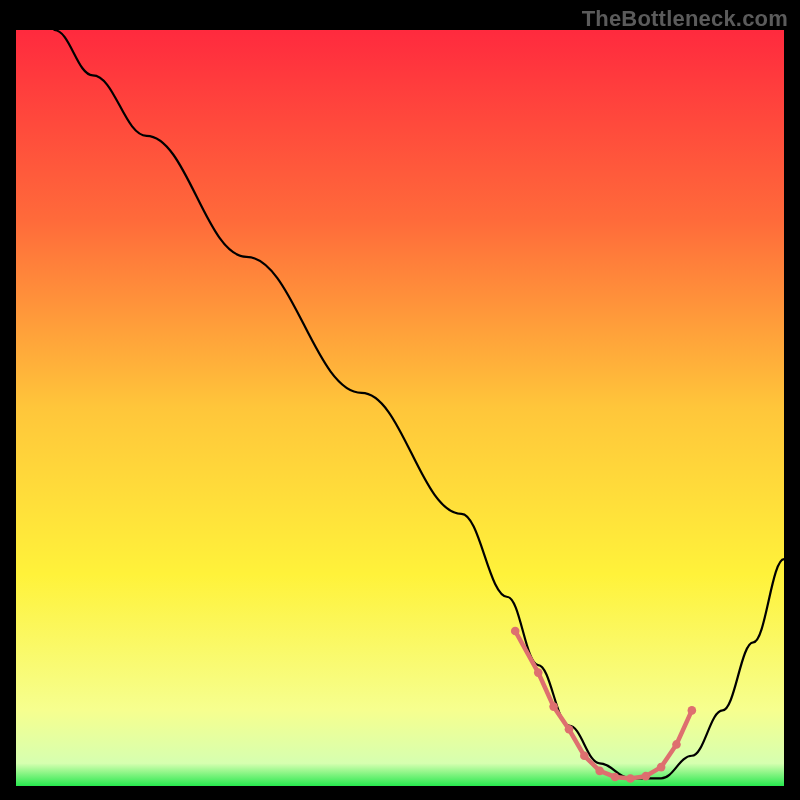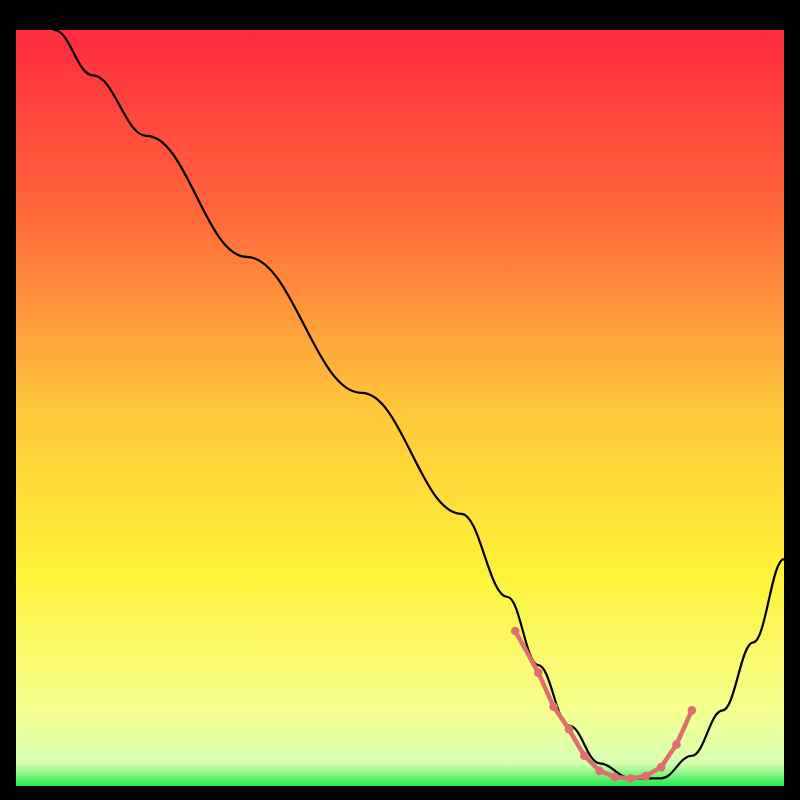--- a/index.html
+++ b/index.html
@@ -29,20 +29,21 @@
   svg.plot {
     position: absolute;
     left: 0;
     top: 0;
   }
 </style>
 </head>
 <body>
 <div class="stage">
 
+  <div class="watermark">TheBottleneck.com</div>
 
   <svg class="plot" width="800" height="800">
     <defs>
       <linearGradient id="bg-grad" x1="0" y1="0" x2="0" y2="1">
           <stop offset="0%" stop-color="#ff2a3e"></stop>
           <stop offset="25%" stop-color="#ff6a3a"></stop>
           <stop offset="50%" stop-color="#ffc63a"></stop>
           <stop offset="72%" stop-color="#fff23a"></stop>
           <stop offset="90%" stop-color="#f6ff8f"></stop>
           <stop offset="97%" stop-color="#d6ffb0"></stop>

